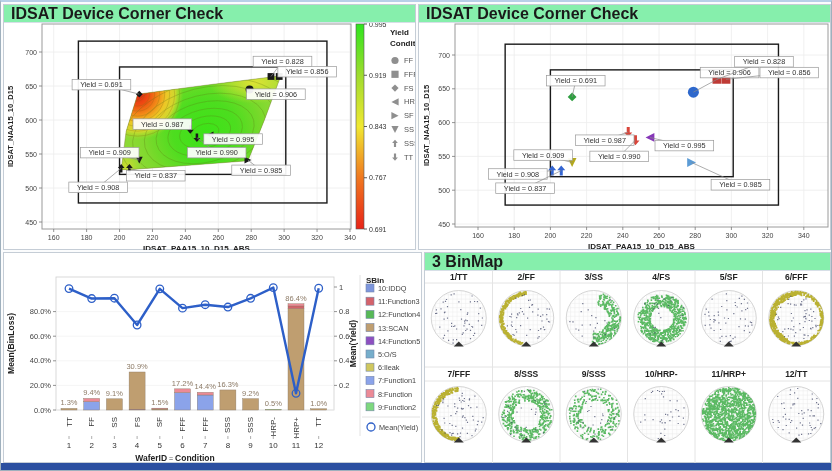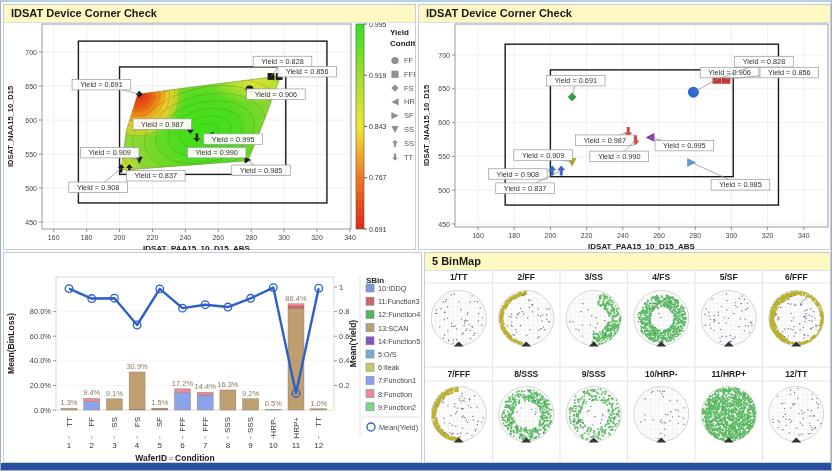--- a/index.html
+++ b/index.html
@@ -1,20 +1,20 @@
 <!DOCTYPE html>
 <html><head>
 <meta charset="utf-8">
 <style>
   html,body{margin:0;padding:0;background:#dfe3e8;font-family:"Liberation Sans",sans-serif;}
   #app{position:relative;width:832px;height:471px;background:#fbfcfd;border:1px solid #9fb0bd;
        border-top:2px solid #b8cfe8;box-sizing:border-box;overflow:hidden;}
   .panel{position:absolute;background:#fff;border:1px solid #c5cdd6;box-sizing:border-box;}
-  .panel-header{height:17px;line-height:17px;background:#fef9c3;border-bottom:1px solid #d7dfe7;
-       font-size:11px;font-weight:bold;color:#1a1a1a;padding-left:7px;white-space:nowrap;}
+  .panel-header{height:17px;line-height:17px;background:#86efac;border-bottom:1px solid #d7dfe7;
+       font-size:16px;font-weight:bold;color:#1a1a1a;padding-left:7px;white-space:nowrap;}
   .panel-body{position:absolute;top:18px;left:0;right:0;bottom:0;}
   svg{display:block;}
   svg text{font-family:"Liberation Sans",sans-serif;}
   #bottombar{position:absolute;left:0;right:0;top:461px;height:7px;background:#2b4fa0;}
 </style>
 </head>
 <body>
 
 <div id="app">
 
@@ -498,21 +498,21 @@
             <line x1="358" y1="146" x2="416" y2="146" stroke="#e2e2e2" stroke-width="1"></line>
             <circle cx="367" cy="156" r="4" fill="none" stroke="#2d5fc8" stroke-width="1.3"></circle>
             <text x="375" y="159" font-size="7.3" fill="#444">Mean(Yield)</text>
           </g>
         </svg>
     </div>
   </div>
 
   <div class="panel" style="left:423px;top:250px;width:407px;height:211px;">
     <div class="panel-header">
-      <span>5 BinMap</span>
+      <span>3 BinMap</span>
     </div>
     <div class="panel-body">
       <svg id="svg-binmap" width="405" height="192">
           <line x1="67.5" y1="0" x2="67.5" y2="192" stroke="#e4e4e4" stroke-width="1"></line>
           <line x1="135" y1="0" x2="135" y2="192" stroke="#e4e4e4" stroke-width="1"></line>
           <line x1="202.5" y1="0" x2="202.5" y2="192" stroke="#e4e4e4" stroke-width="1"></line>
           <line x1="270" y1="0" x2="270" y2="192" stroke="#e4e4e4" stroke-width="1"></line>
           <line x1="337.5" y1="0" x2="337.5" y2="192" stroke="#e4e4e4" stroke-width="1"></line>
           <line x1="0" y1="12" x2="405" y2="12" stroke="#e4e4e4" stroke-width="1"></line>
           <line x1="0" y1="96" x2="405" y2="96" stroke="#e4e4e4" stroke-width="1"></line>

